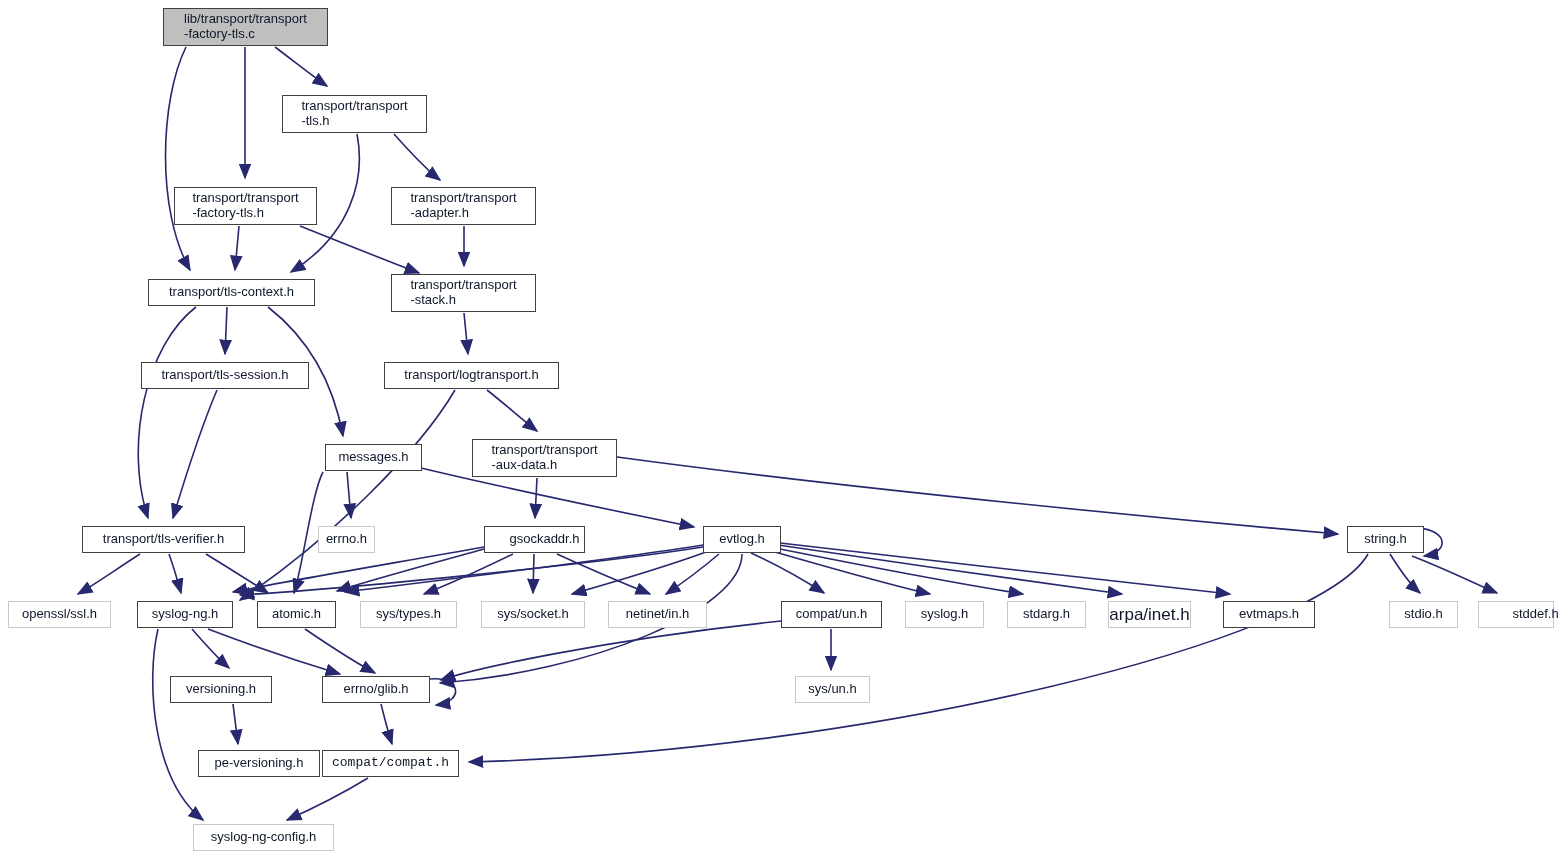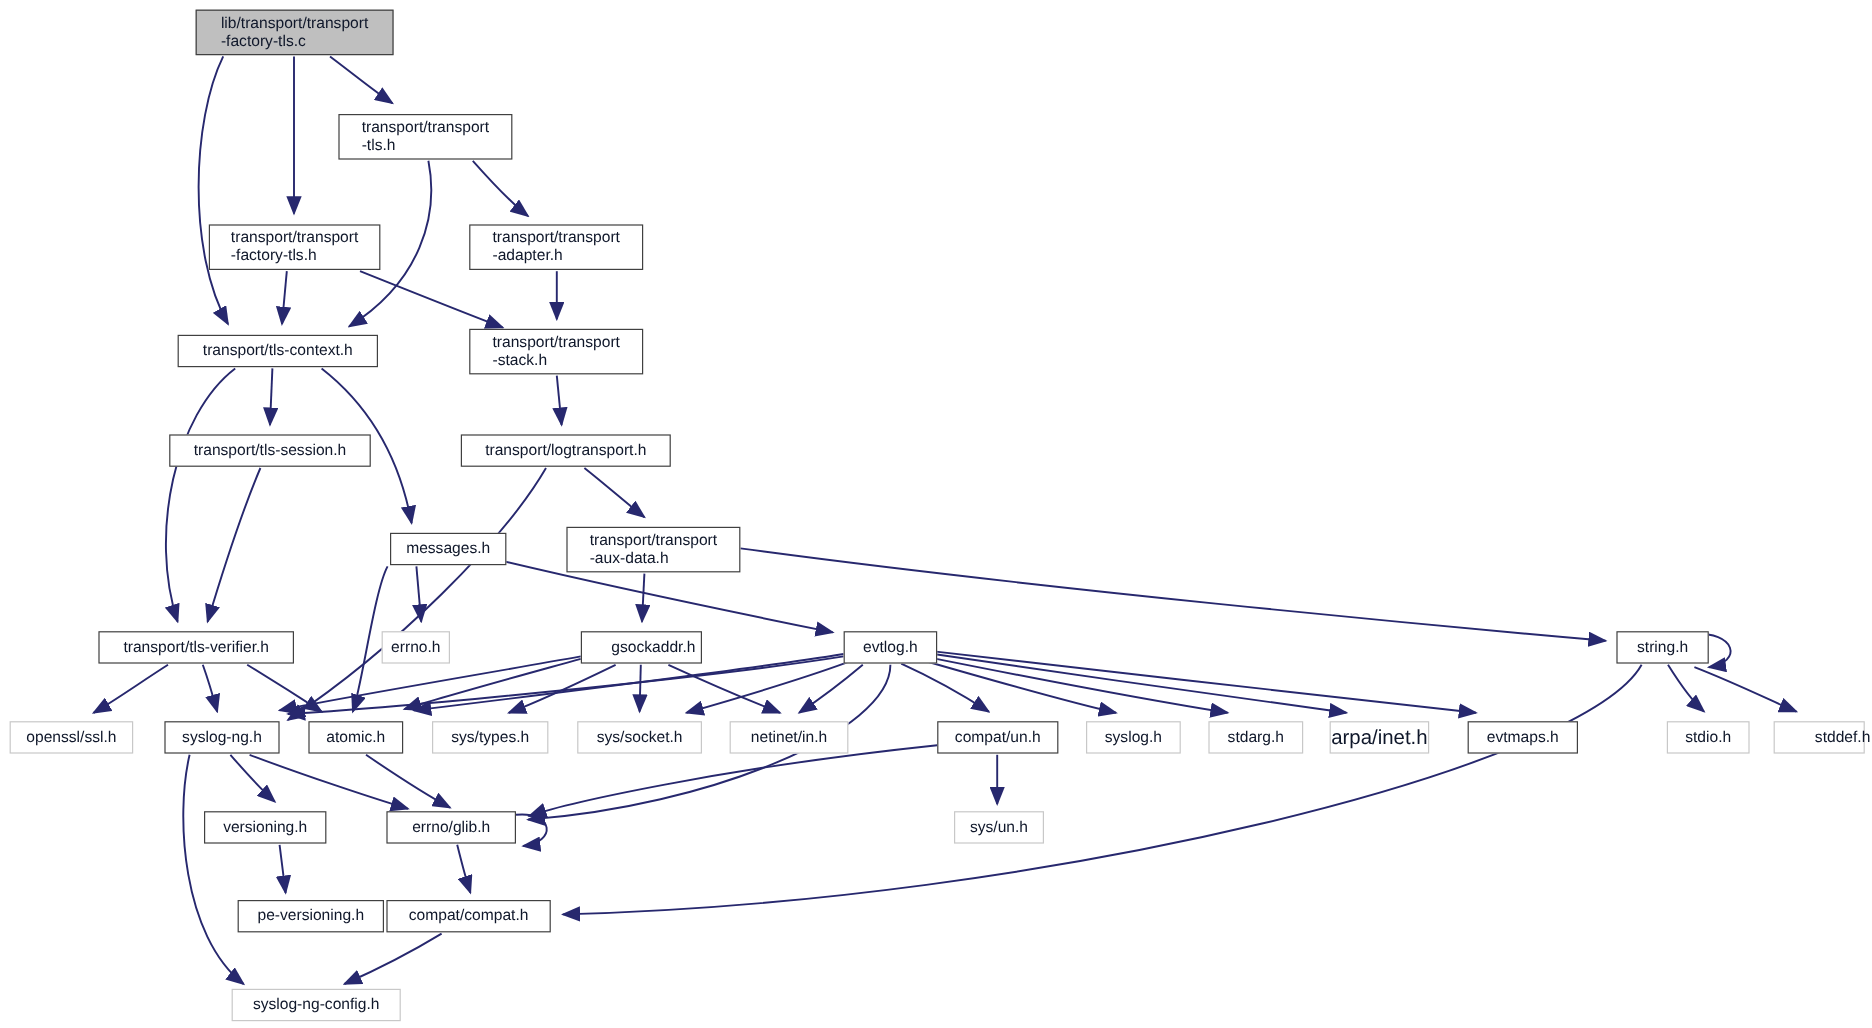--- a/index.html
+++ b/index.html
@@ -172,21 +172,21 @@
       </div>
       <div class="node n-int" style="left: 170px; top: 676px; width: 102px; height: 27px; font-size: 13px;">
         <span class="lbl">versioning.h</span>
       </div>
       <div class="node n-int" style="left: 322px; top: 676px; width: 108px; height: 27px; font-size: 13px;">
         <span class="lbl">errno/glib.h</span>
       </div>
       <div class="node n-int" style="left: 176px; top: 750px; width: 122px; height: 27px; font-size: 13px; margin-left: 22px;">
         <span class="lbl">pe-versioning.h</span>
       </div>
-      <div class="node n-int" style="left: 322px; top: 750px; width: 137px; height: 27px; font-size: 13px;">
+      <div class="node n-int" style="left: 322px; top: 750px; width: 137px; height: 27px; font-size: 13px; font-family: Liberation Mono, monospace;">
         <span class="lbl">compat/compat.h</span>
       </div>
       <div class="node n-ext" style="left: 193px; top: 824px; width: 141px; height: 27px; font-size: 13px;">
         <span class="lbl">syslog-ng-config.h</span>
       </div>
       <div class="node n-ext" style="left: 795px; top: 676px; width: 75px; height: 27px; font-size: 13px;">
         <span class="lbl">sys/un.h</span>
       </div>
     </div>
 </div>

